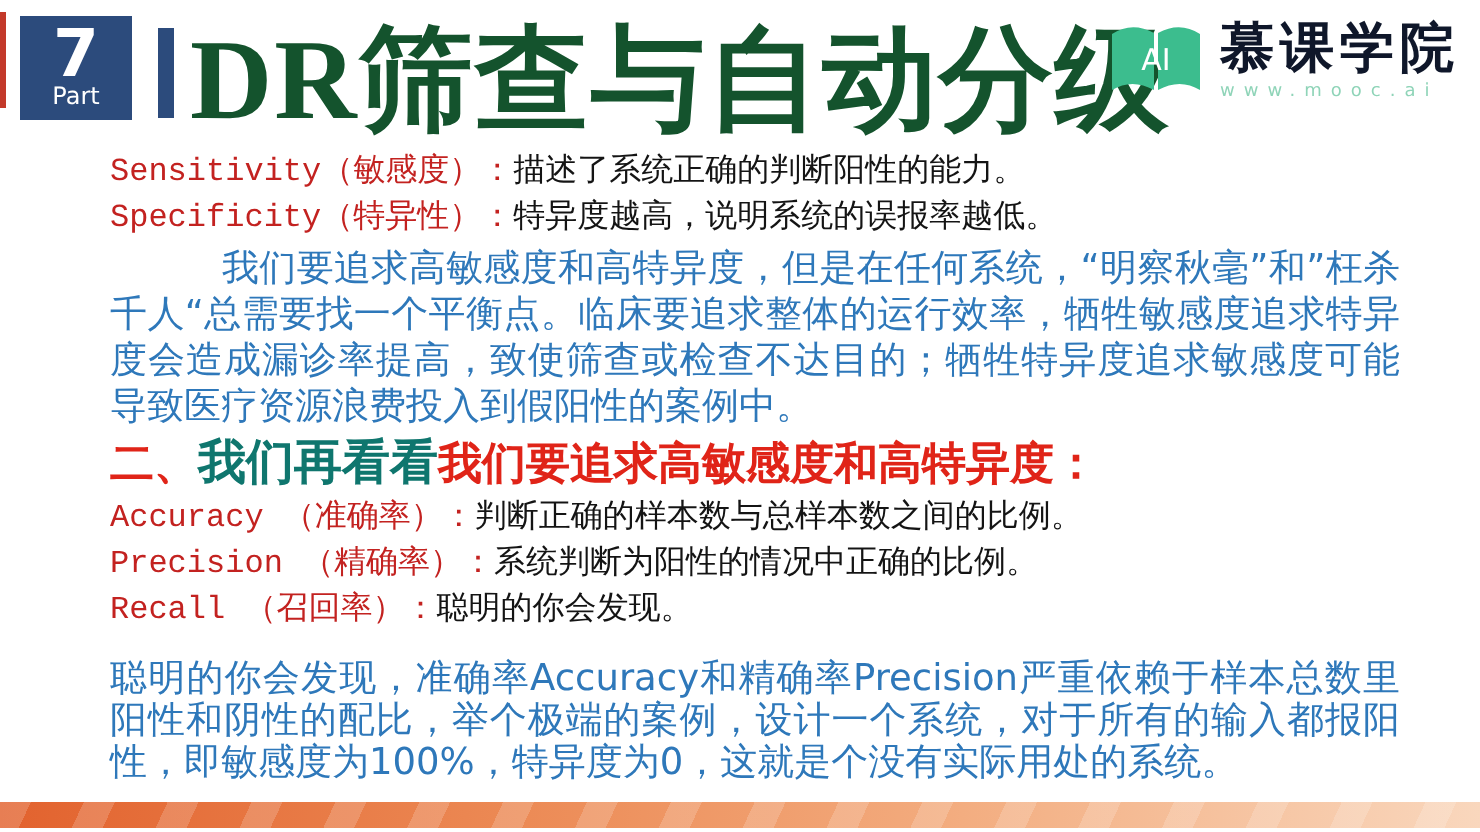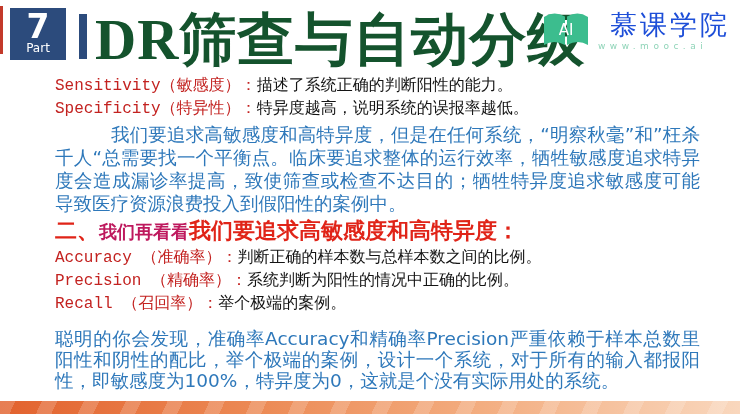--- a/index.html
+++ b/index.html
@@ -28,36 +28,35 @@
     font-family:"Liberation Serif","DejaVu Serif",serif;
     font-size:57px;font-weight:bold;color:#14532d;letter-spacing:1px;
     white-space:nowrap;
   }
 
   
   .logo{position:absolute;right:10px;top:10px;display:flex;align-items:flex-start;}
   .logo-book{width:48px;height:42px;margin-right:8px;}
   .logo-text-col{display:flex;flex-direction:column;align-items:flex-start;}
   .logo-name{
-    font-size:27px;line-height:30px;color:#1d4ed8;letter-spacing:3px;font-weight:400;
+    font-size:27px;line-height:30px;color:#0f172a;letter-spacing:3px;font-weight:700;
     white-space:nowrap;
-    margin-left:12px;
   }
   .logo-url{
     font-size:9px;color:#8fd4b8;letter-spacing:4.5px;margin-top:1px;white-space:nowrap;
   }
 
   
   .content{position:absolute;left:55px;top:74px;width:645px;}
   .h-red{
     margin:0 0 3px 0;font-size:20px;line-height:22px;font-weight:bold;color:#e02418;
   }
   .h-mix{margin:4px 0 2px 0;font-size:22px;line-height:24px;font-weight:bold;white-space:nowrap;}
   .h-mix .seg-red{color:#e02418;}
-  .h-mix .seg-blue{color:#be185d;font-size:18px;}
+  .h-mix .seg-blue{color:#0f766e;font-size:24px;}
   .term-line{margin:0;font-size:16px;line-height:22px;color:#141414;}
   .term{
     color:#c32220;
     font-family:Liberation Mono, monospace;
   }
   .blue-para{
     margin:3px 0 0 0;font-size:18.5px;line-height:23px;color:#2e78ba;
     text-align:justify;
   }
   .blue-para.indent{text-indent:56px;}
@@ -106,21 +105,21 @@
     <p class="term-line"><span class="term">Specificity（特异性）：</span><span class="def">特异度越高，说明系统的误报率越低。</span></p>
 
     <p class="blue-para indent">我们要追求高敏感度和高特异度，但是在任何系统，“明察秋毫”和”枉杀千人“总需要找一个平衡点。临床要追求整体的运行效率，牺牲敏感度追求特异度会造成漏诊率提高，致使筛查或检查不达目的；牺牲特异度追求敏感度可能导致医疗资源浪费投入到假阳性的案例中。</p>
 
     <h2 class="h-mix"><span class="seg-red">二、</span><span class="seg-blue">我们再看看</span><span class="seg-red">我们要追求高敏感度和高特异度：</span></h2>
 
     <p class="term-line"><span class="term">Accuracy （准确率）：</span><span class="def">判断正确的样本数与总样本数之间的比例。</span></p>
 
     <p class="term-line"><span class="term">Precision （精确率）：</span><span class="def">系统判断为阳性的情况中正确的比例。</span></p>
 
-    <p class="term-line"><span class="term">Recall （召回率）：</span><span class="def">举个极端的案例。</span></p>
+    <p class="term-line"><span class="term">Recall （召回率）：</span><span class="def">聪明的你会发现。</span></p>
 
     <p class="blue-para tight">聪明的你会发现，准确率Accuracy和精确率Precision严重依赖于样本总数里阳性和阴性的配比，举个极端的案例，设计一个系统，对于所有的输入都报阳性，即敏感度为100%，特异度为0，这就是个没有实际用处的系统。</p>
 
   </div>
 
   <div class="bottom-bar"></div>
 
 </div>
 
 </body></html>

